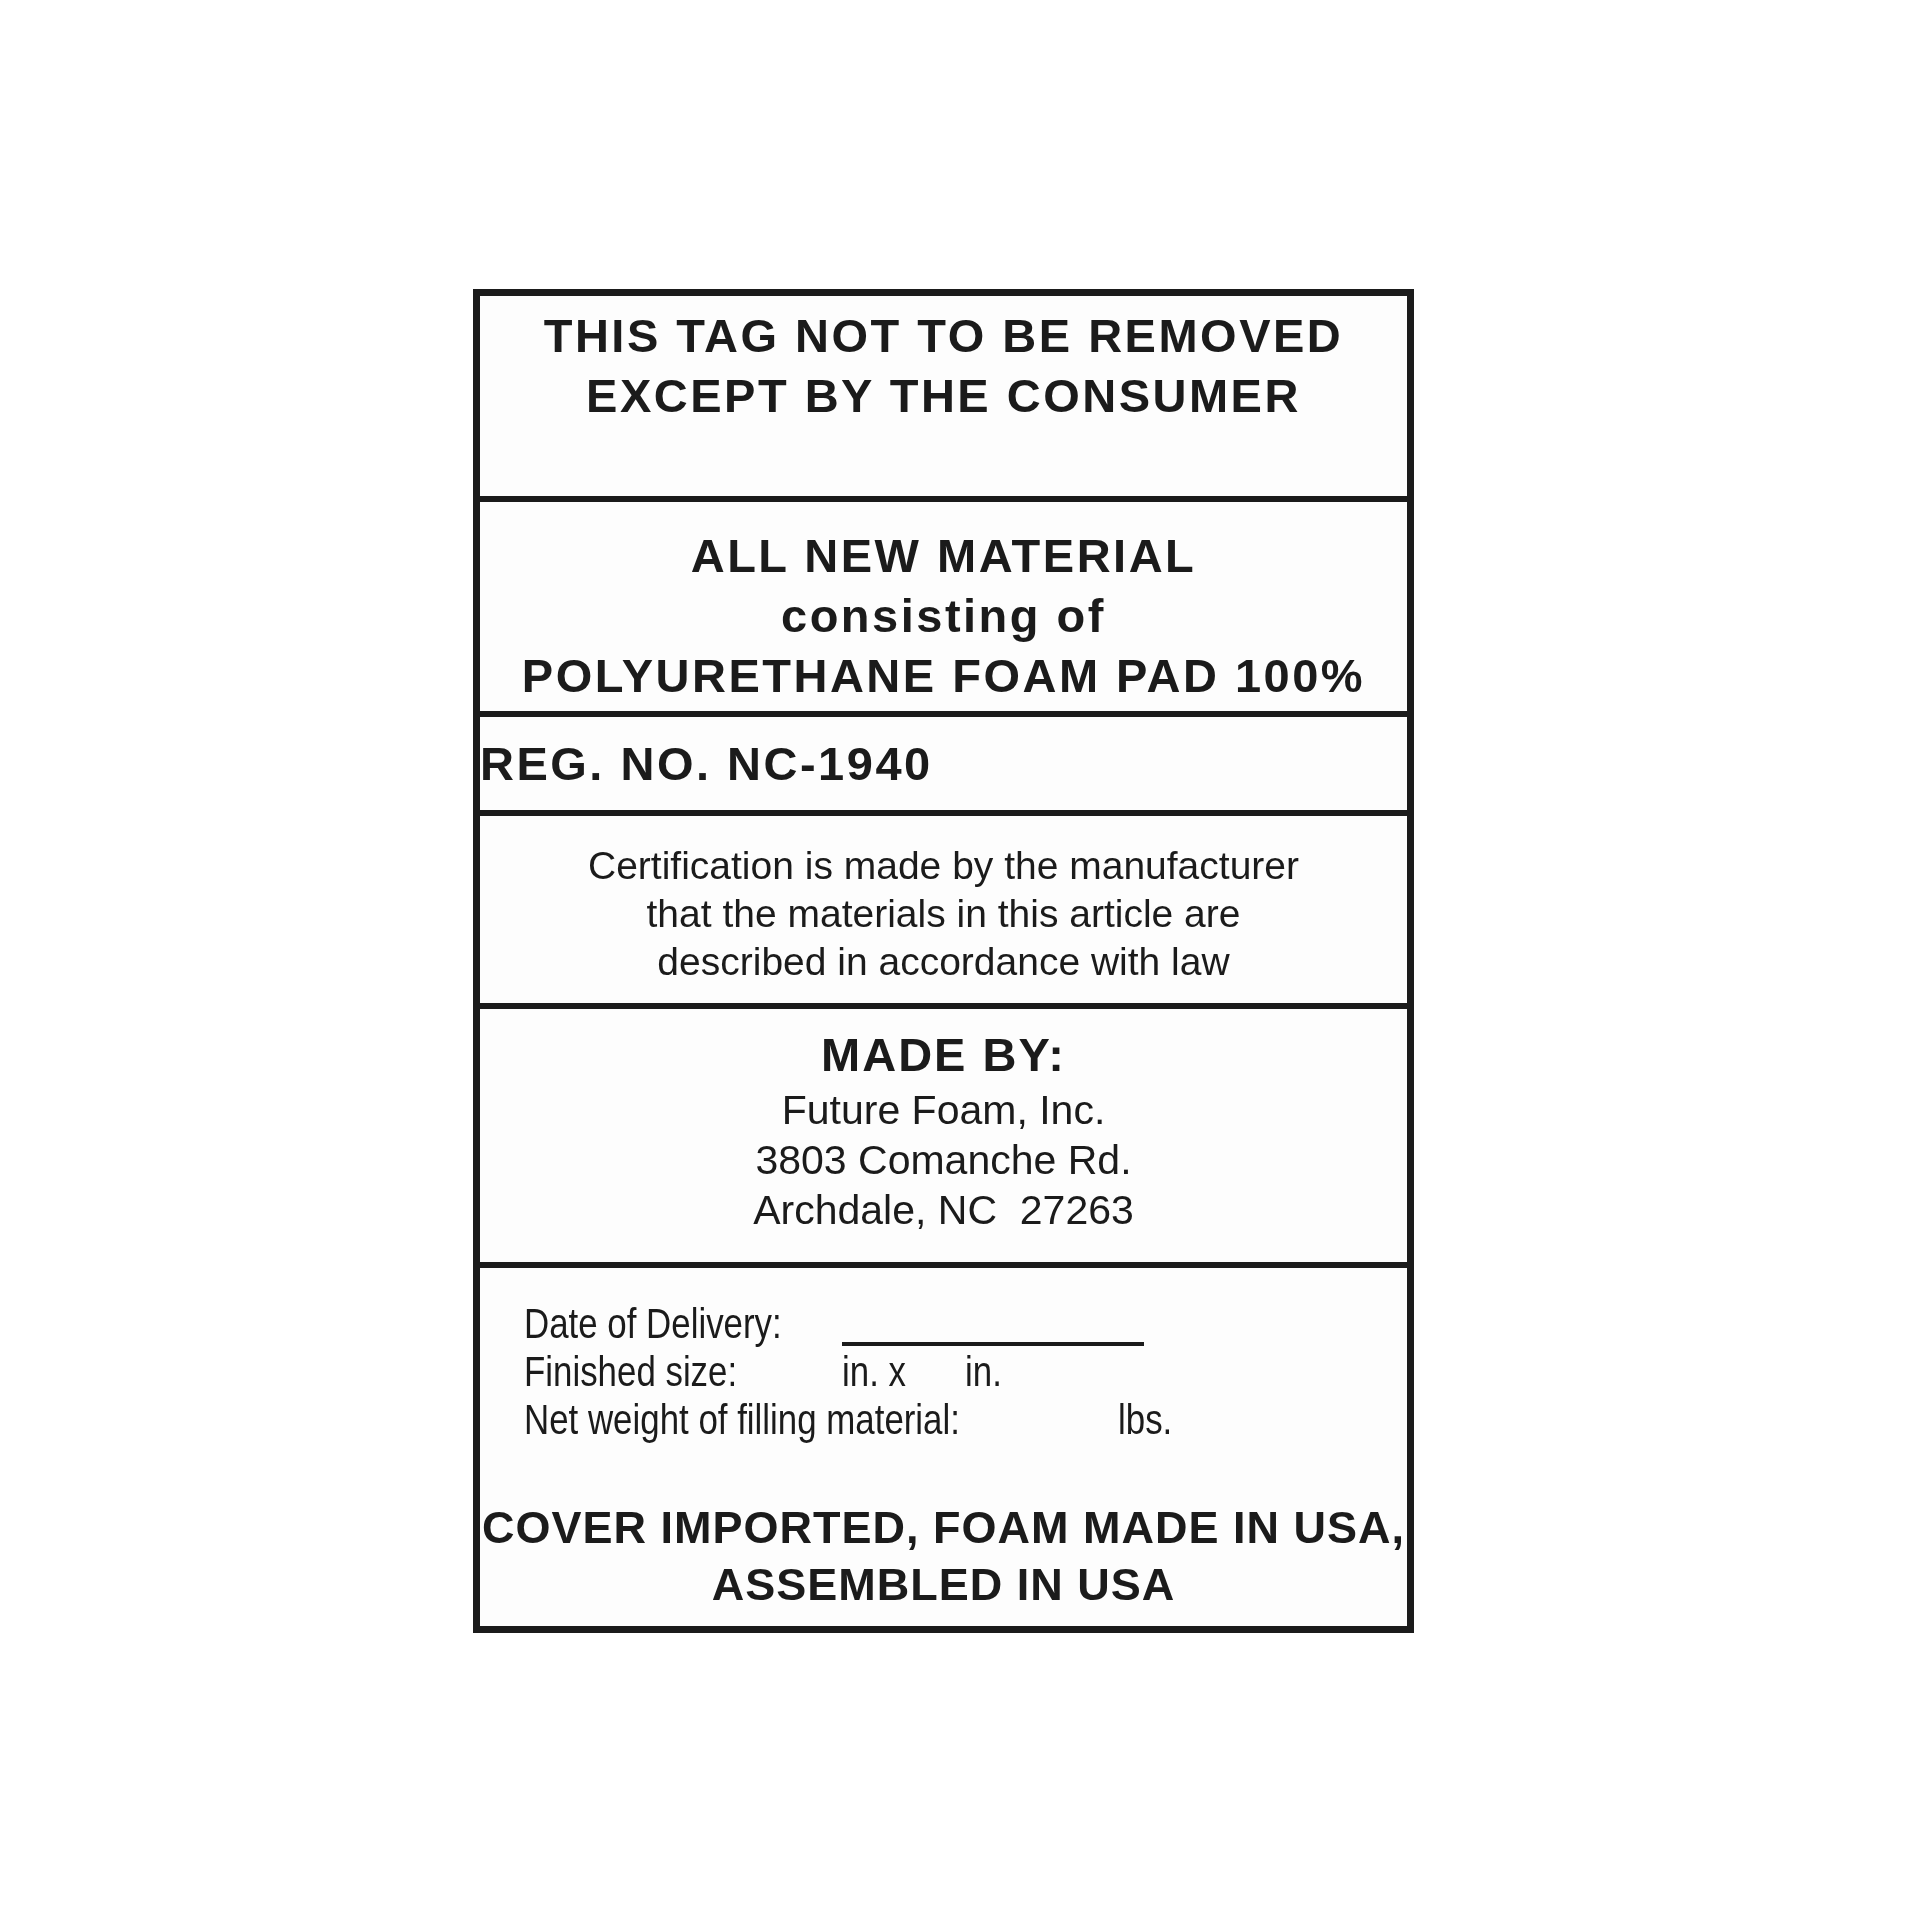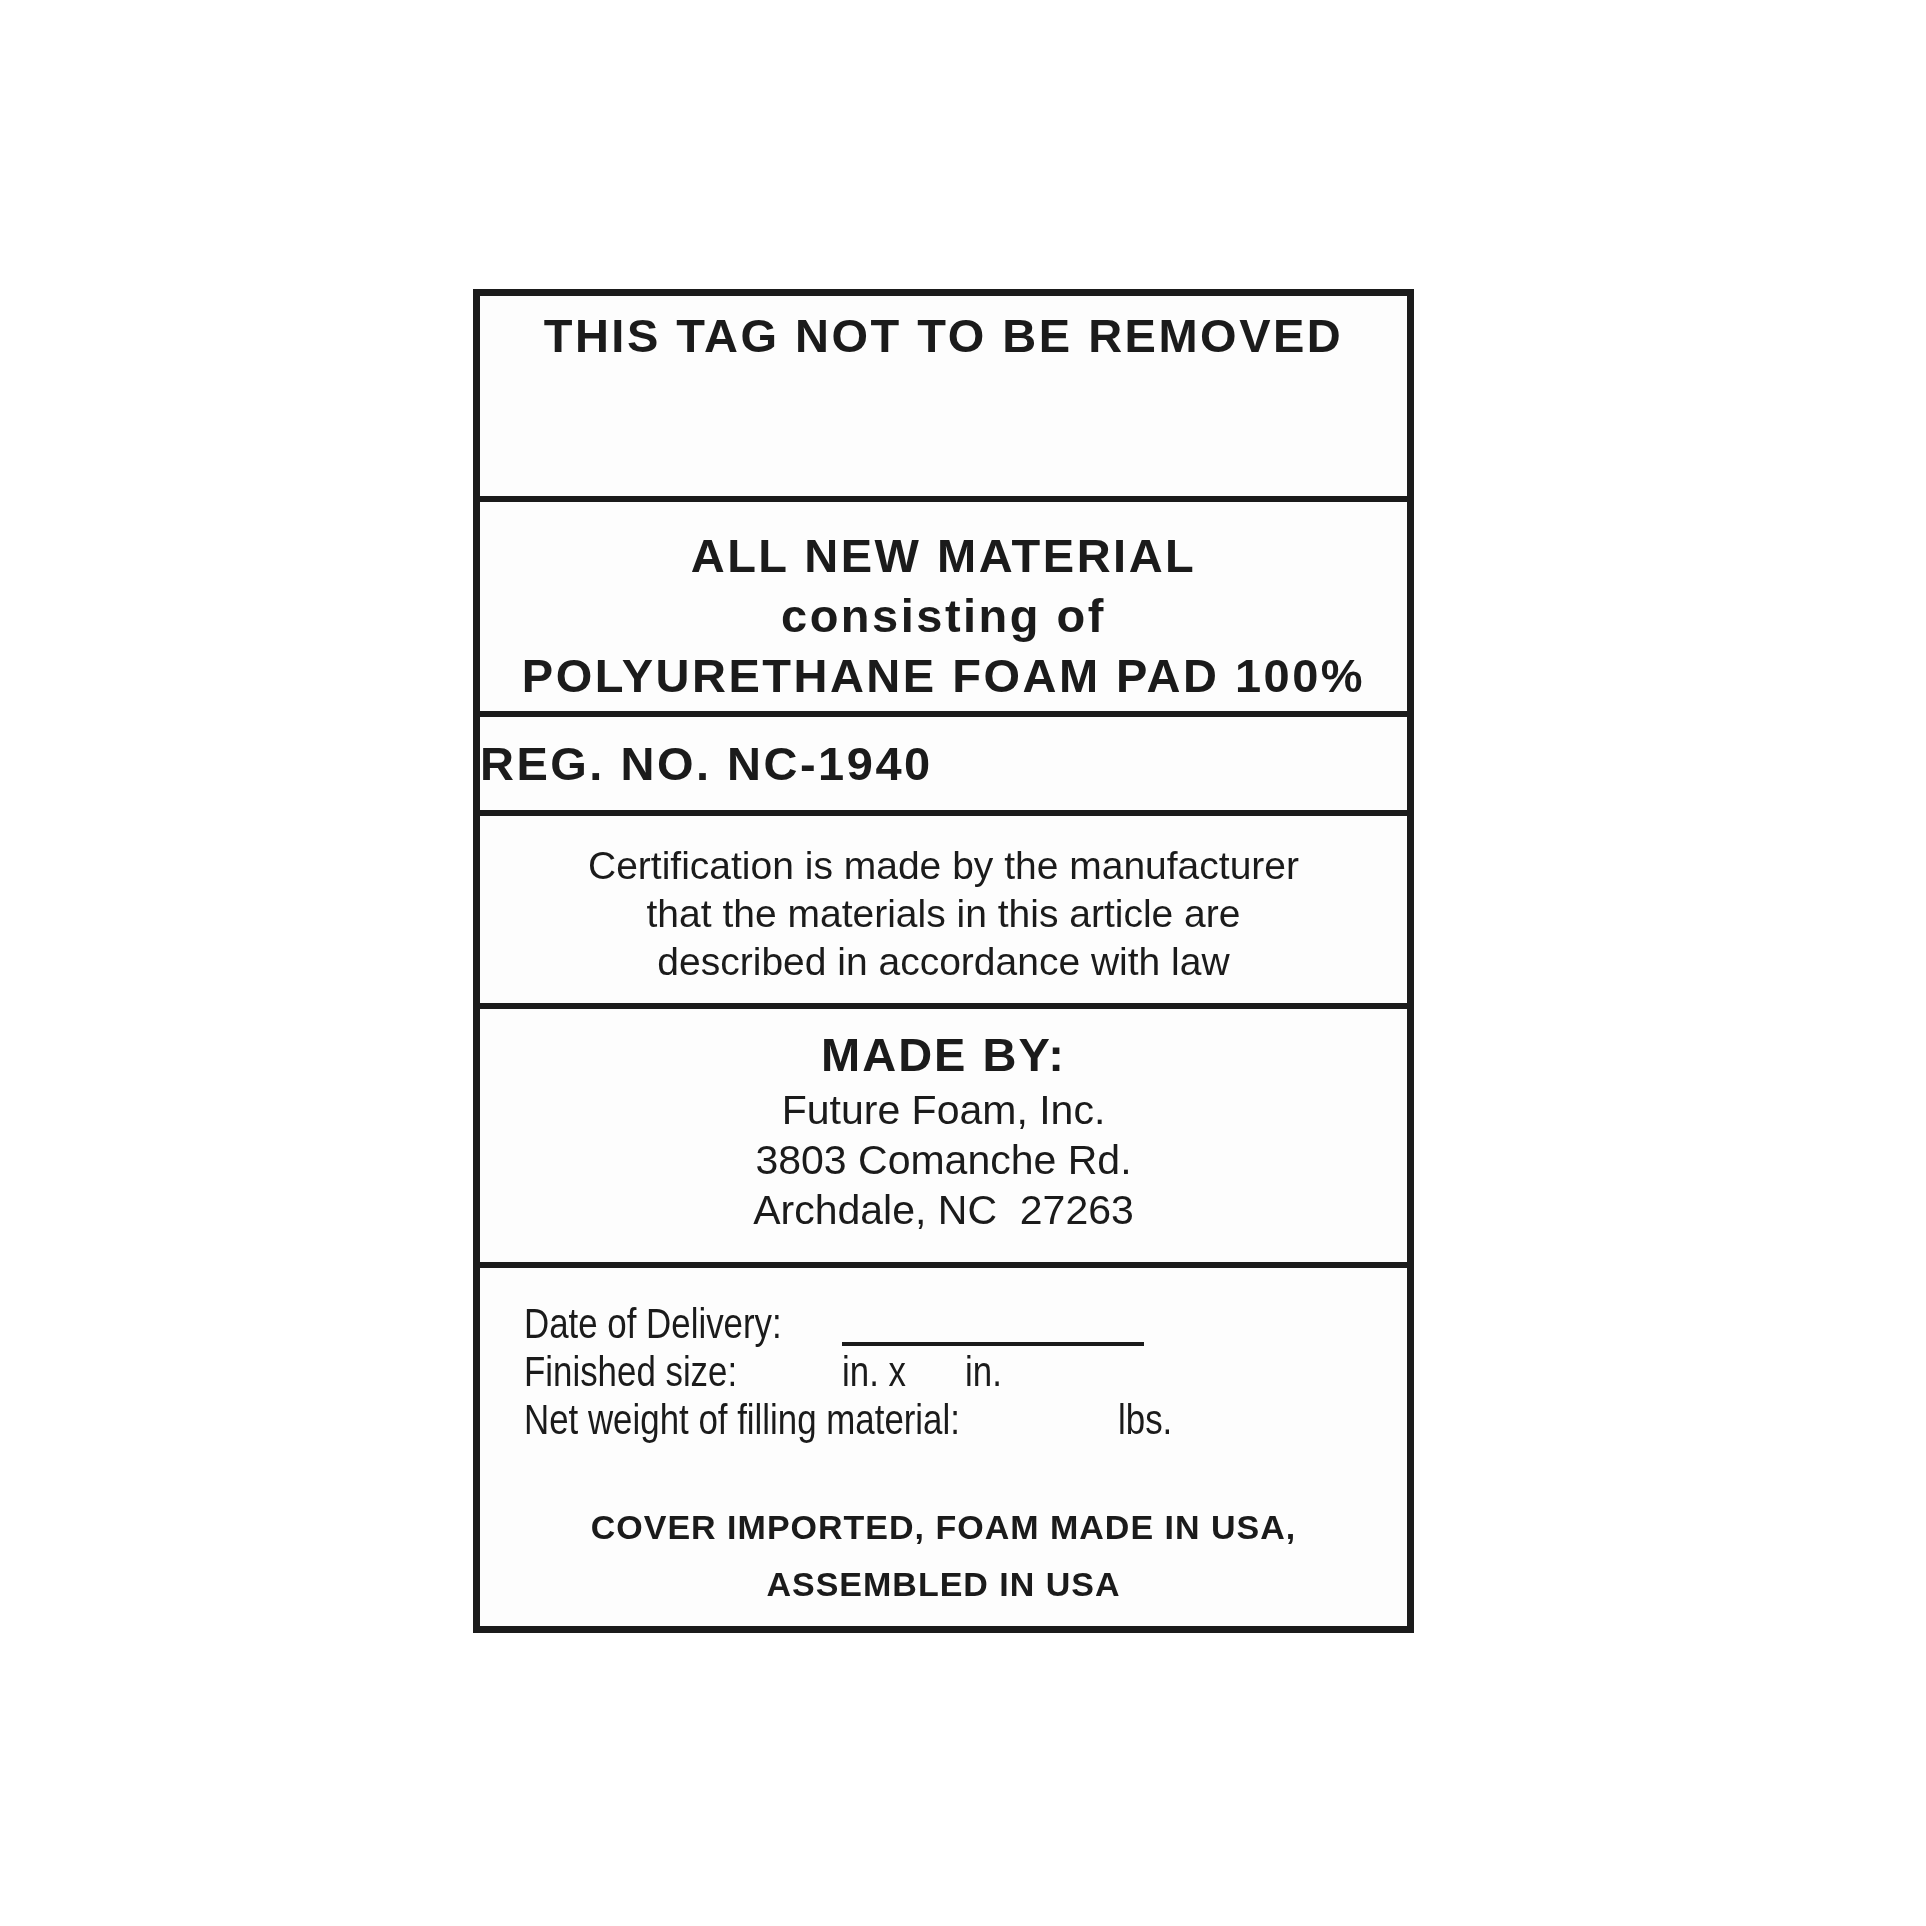--- a/index.html
+++ b/index.html
@@ -84,33 +84,34 @@
   }
   .gap-size-a{margin-left:61px;}
   .gap-size-b{margin-left:46px;}
   .gap-lbs{margin-left:69px;}
   .origin-block{
     margin-top:55px;
     text-align:center;
   }
   .origin-line{
     font-weight:bold;
-    font-size:34px;
+    font-size:45px;
     line-height:57px;
     letter-spacing:1px;
     white-space:nowrap;
   }
 </style>
 </head>
 <body>
 
 <div class="law-label">
 
   <div class="sec sec-penalty">
     <div class="b-line">THIS TAG NOT TO BE REMOVED</div>
+    <div class="b-line">EXCEPT BY THE CONSUMER</div>
   </div>
 
   <div class="sec sec-material">
     <div class="b-line">ALL NEW MATERIAL</div>
     <div class="b-line">consisting of</div>
     <div class="b-line">POLYURETHANE FOAM PAD 100%</div>
   </div>
 
   <div class="sec sec-reg">
     <div class="b-line">REG. NO. NC-1940</div>

